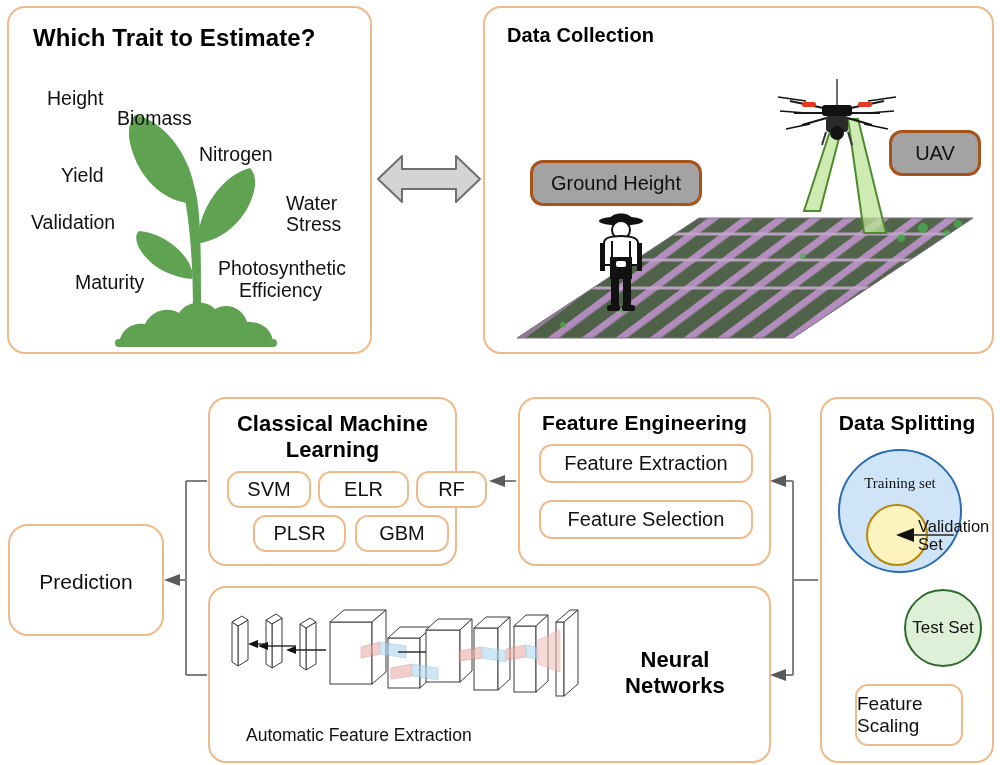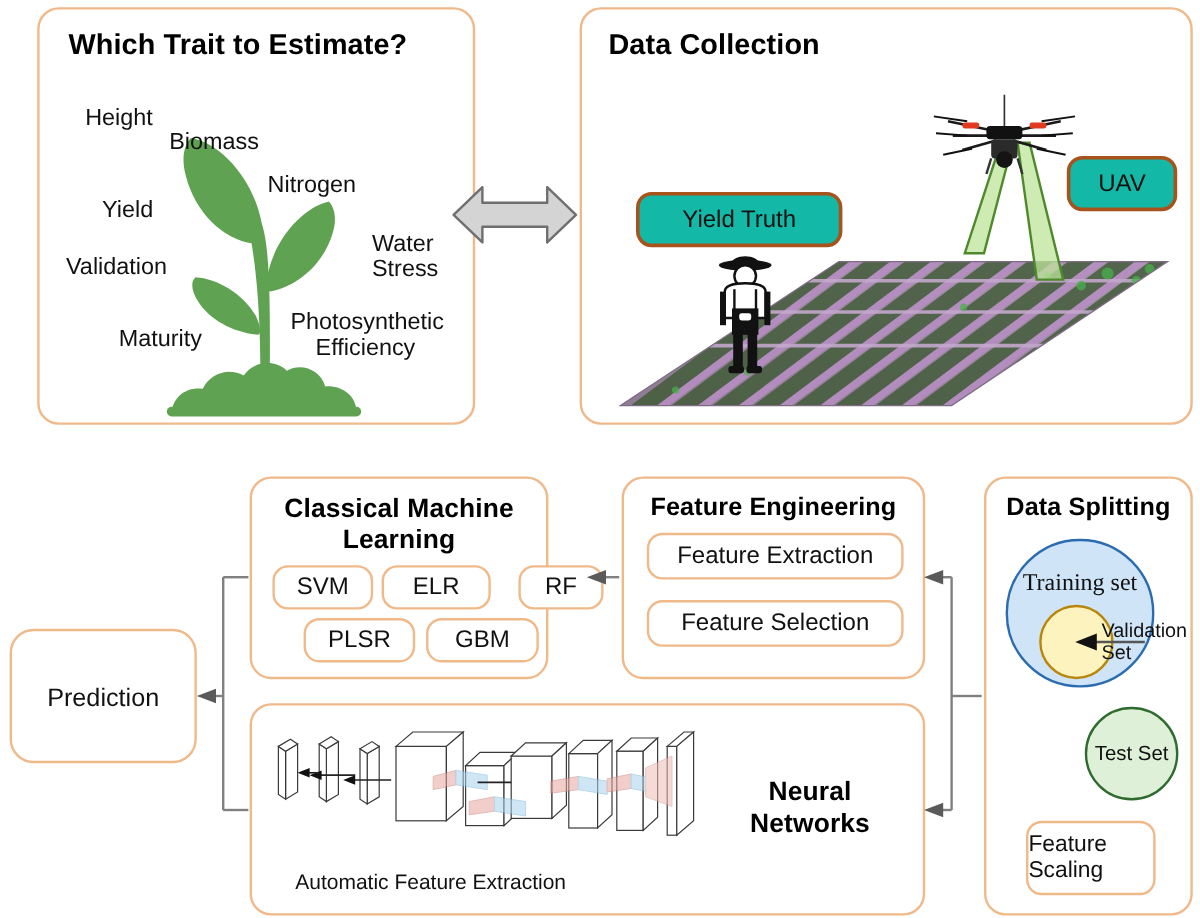--- a/index.html
+++ b/index.html
@@ -3,35 +3,35 @@
 <meta charset="utf-8">
 <style>
   html,body{margin:0;padding:0;background:#ffffff;}
   body{width:1000px;height:765px;position:relative;overflow:hidden;
        font-family:"Liberation Sans",sans-serif;color:#111;}
 
   .panel{position:absolute;border:2.5px solid #f0b98a;border-radius:18px;background:#fff;box-sizing:border-box;}
   .panel-title{position:absolute;font-weight:bold;color:#000;letter-spacing:0.1px;}
 
   
-  #trait-panel{left:7px;top:6px;width:365px;height:348px;margin-left:24px;}
+  #trait-panel{left:7px;top:6px;width:365px;height:348px;}
   #trait-title{left:24px;top:16px;font-size:24px;}
   .trait-label{position:absolute;font-size:19.5px;color:#111;white-space:nowrap;line-height:1.12;}
 
   
   #plant-svg{position:absolute;left:92px;top:95px;width:190px;height:245px;}
 
   
   #dbl-arrow{position:absolute;left:376px;top:148px;width:106px;height:62px;}
 
   
   #collect-panel{left:483px;top:6px;width:511px;height:348px;}
-  #collect-title{left:22px;top:16px;font-size:24px;}
-
-  .tagbox{position:absolute;border:3px solid #a8521c;border-radius:13px;background:#14b8a6;
+  #collect-title{left:22px;top:16px;font-size:20px;}
+
+  .tagbox{position:absolute;border:3px solid #a8521c;border-radius:13px;background:#a3a3a3;
           display:flex;align-items:center;justify-content:center;font-size:20px;color:#111;z-index:6;}
   #ground-truth-tag{left:530px;top:160px;width:166px;height:40px;}
   #uav-tag{left:889px;top:130px;width:86px;height:40px;}
 
   #field-svg{position:absolute;left:503px;top:160px;width:478px;height:185px;}
   #drone-svg{position:absolute;left:778px;top:75px;width:118px;height:80px;}
   #farmer-svg{position:absolute;left:590px;top:205px;width:62px;height:108px;}
   #beam-svg{position:absolute;left:790px;top:115px;width:110px;height:140px;}
 
   
@@ -50,21 +50,21 @@
   #nn-title{left:385px;top:59px;width:160px;text-align:center;font-size:22px;line-height:1.18;}
   #nn-caption{position:absolute;left:36px;top:137px;font-size:17.5px;color:#111;}
   #nn-svg{position:absolute;left:20px;top:12px;width:370px;height:125px;}
 
   #pred-panel{left:8px;top:524px;width:156px;height:112px;border-radius:20px;}
   #pred-label{position:absolute;left:0;top:44px;width:100%;text-align:center;font-size:21px;}
 
   
   #train-circle{position:absolute;left:16px;top:50px;width:124px;height:124px;border-radius:50%;
                 background:#cfe4f7;border:2px solid #2b6cb0;box-sizing:border-box;}
-  #train-label{position:absolute;left:0;top:24px;width:100%;text-align:center;font-size:20px;
+  #train-label{position:absolute;left:0;top:24px;width:100%;text-align:center;font-size:15px;
                font-family:"Liberation Serif",serif;color:#111;}
   #valid-circle{position:absolute;left:44px;top:105px;width:62px;height:62px;border-radius:50%;
                 background:#fdf3bf;border:2px solid #b8860b;box-sizing:border-box;z-index:3;}
   #valid-label{position:absolute;left:96px;top:118px;width:82px;text-align:left;font-size:16.5px;line-height:1.12;z-index:4;}
   #valid-arrow{position:absolute;left:72px;top:128px;width:62px;height:16px;z-index:5;}
   #test-circle{position:absolute;left:82px;top:190px;width:78px;height:78px;border-radius:50%;
                background:#dff0d8;border:2px solid #2f6b2f;box-sizing:border-box;
                display:flex;align-items:center;justify-content:center;font-size:17px;}
   #scale-chip{left:33px;top:285px;width:108px;height:62px;flex-direction:column;line-height:1.15;font-size:19px;}
 
@@ -206,31 +206,31 @@
   <rect x="26" y="56" width="10" height="6" rx="2" fill="#fff"></rect>
   <rect x="21" y="72" width="8" height="30" fill="#111"></rect>
   <rect x="33" y="72" width="8" height="30" fill="#111"></rect>
   <rect x="17" y="100" width="13" height="6" rx="2" fill="#111"></rect>
   <rect x="32" y="100" width="13" height="6" rx="2" fill="#111"></rect>
   <rect x="10" y="38" width="5" height="28" fill="#111"></rect>
   <rect x="47" y="38" width="5" height="28" fill="#111"></rect>
 </svg>
 
 <div class="tagbox" id="ground-truth-tag">
-  <span>Yield Truth</span>
+  <span>Ground Height</span>
 </div>
 <div class="tagbox" id="uav-tag">
   <span>UAV</span>
 </div>
 
 <div class="panel" id="cml-panel">
   <div class="panel-title" id="cml-title">Classical Machine Learning</div>
   <div class="chip" style="left:17px;top:72px;width:84px;height:37px;">SVM</div>
   <div class="chip" style="left:108px;top:72px;width:91px;height:37px;">ELR</div>
-  <div class="chip" style="left:206px;top:72px;width:71px;height:37px;margin-left:16px;">RF</div>
+  <div class="chip" style="left:206px;top:72px;width:71px;height:37px;">RF</div>
   <div class="chip" style="left:43px;top:116px;width:93px;height:37px;">PLSR</div>
   <div class="chip" style="left:145px;top:116px;width:94px;height:37px;">GBM</div>
 </div>
 
 <div class="panel" id="fe-panel">
   <div class="panel-title" id="fe-title">Feature Engineering</div>
   <div class="chip" style="left:19px;top:101px;width:214px;height:39px;">Feature Selection</div>
   <div class="chip" style="left:19px;top:45px;width:214px;height:39px;">Feature Extraction</div>
 </div>
 

